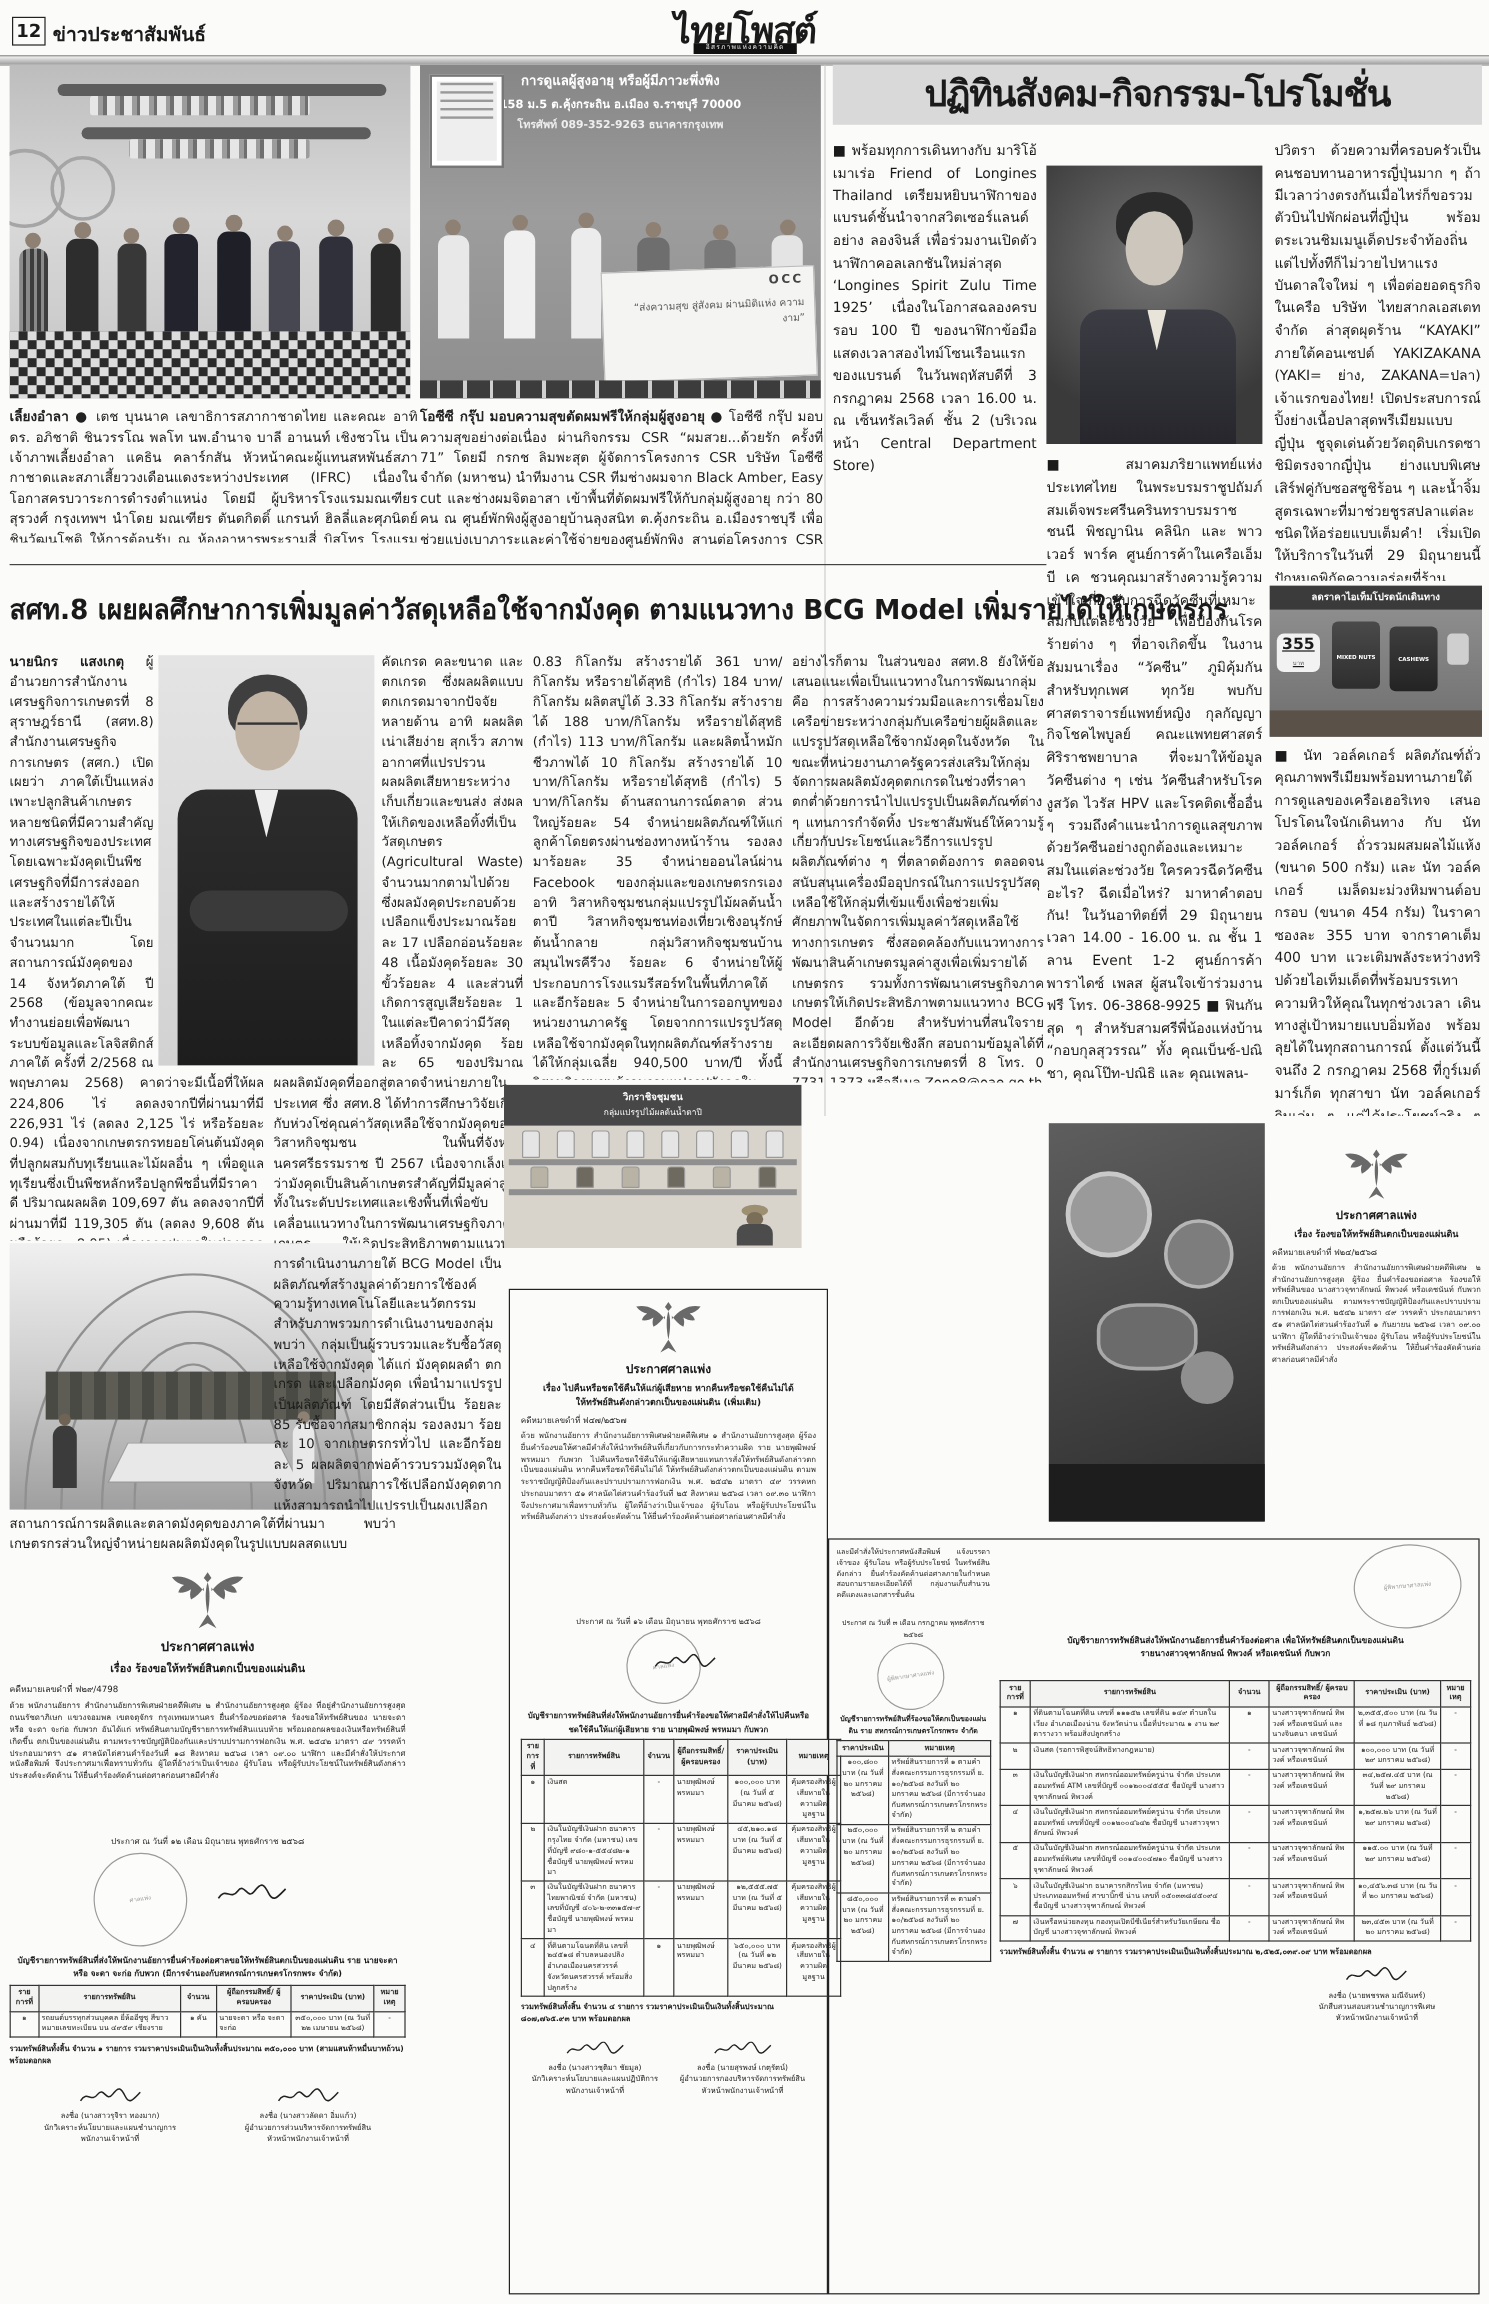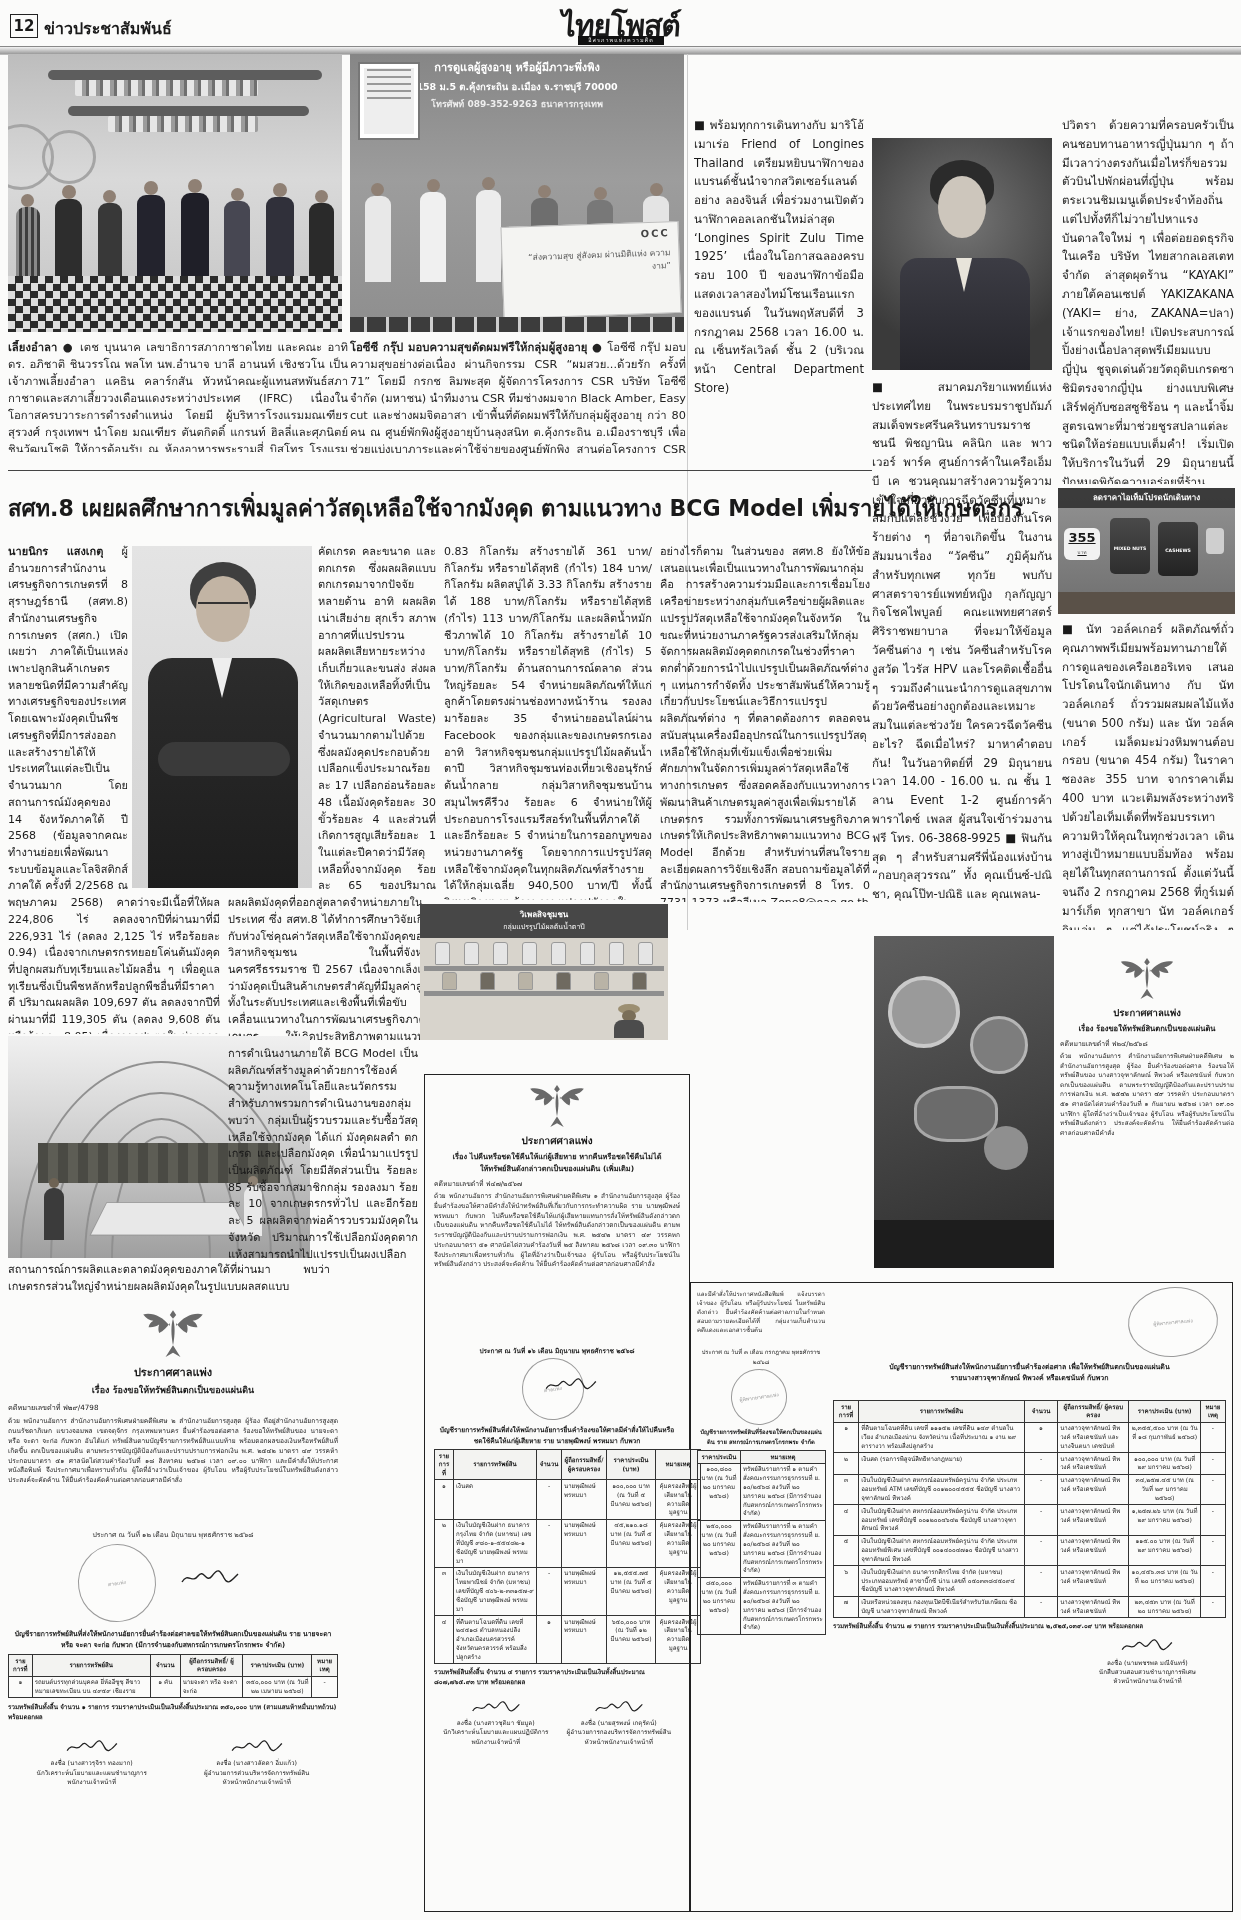--- a/index.html
+++ b/index.html
@@ -194,20 +194,21 @@
       <div style="font-size:8.5px;color:#555;text-align:right;line-height:1.5;margin-top:8px;">“ส่งความสุข สู่สังคม ผ่านมิติแห่ง ความงาม”</div>
     </div>
     <div class="logo-strip"></div>
   </div>
   <div class="abs cap" style="left:350px;top:340px;width:336px;height:118px;overflow:hidden;">
     <span class="b">โอซีซี กรุ๊ป มอบความสุขตัดผมฟรีให้กลุ่มผู้สูงอายุ</span>
     <span>● โอซีซี กรุ๊ป มอบความสุขอย่างต่อเนื่อง ผ่านกิจกรรม CSR “ผมสวย...ด้วยรัก ครั้งที่ 71” โดยมี กรกช ลิมพะสุต ผู้จัดการโครงการ CSR บริษัท โอซีซี จำกัด (มหาชน) นำทีมงาน CSR ทีมช่างผมจาก Black Amber, Easy cut และช่างผมจิตอาสา เข้าพื้นที่ตัดผมฟรีให้กับกลุ่มผู้สูงอายุ กว่า 80 คน ณ ศูนย์พักพิงผู้สูงอายุบ้านลุงสนิท ต.คุ้งกระถิน อ.เมืองราชบุรี เพื่อช่วยแบ่งเบาภาระและค่าใช้จ่ายของศูนย์พักพิง สานต่อโครงการ CSR ขององค์กร โดยมี สนิท อาสนะ หัวหน้าศูนย์พักพิงผู้สูงอายุ ให้การต้อนรับ</span>
   </div>
 
   <div class="abs vline" style="left:687px;top:54px;height:876px;"></div>
+  <div class="abs cal-title" style="left:694px;top:54px;width:541px;height:50px;">ปฏิทินสังคม-กิจกรรม-โปรโมชั่น</div>
 
   <div class="abs cal-txt" style="left:694px;top:116px;width:170px;height:388px;">■ พร้อมทุกการเดินทางกับ มาริโอ้ เมาเร่อ Friend of Longines Thailand เตรียมหยิบนาฬิกาของแบรนด์ชั้นนำจากสวิตเซอร์แลนด์อย่าง ลองจินส์ เพื่อร่วมงานเปิดตัวนาฬิกาคอลเลกชันใหม่ล่าสุด ‘Longines Spirit Zulu Time 1925’ เนื่องในโอกาสฉลองครบรอบ 100 ปี ของนาฬิกาข้อมือแสดงเวลาสองไทม์โซนเรือนแรกของแบรนด์ ในวันพฤหัสบดีที่ 3 กรกฎาคม 2568 เวลา 16.00 น. ณ เซ็นทรัลเวิลด์ ชั้น 2 (บริเวณหน้า Central Department Store)</div>
 
   <div class="abs photo" style="left:872px;top:138px;width:180px;height:232px;background:radial-gradient(circle at 50% 35%,#757575,#3a3a3a 75%);">
     <div class="abs" style="left:58px;top:22px;width:64px;height:50px;border-radius:50% 50% 40% 40%;background:#2b2b2b;"></div>
     <div class="abs" style="left:66px;top:38px;width:48px;height:62px;border-radius:50%;background:#cdc6bc;"></div>
     <div class="abs" style="left:28px;top:120px;width:130px;height:112px;background:linear-gradient(#3c3c44,#26262c);border-radius:18px 26px 0 0;"></div>
     <div class="abs" style="left:84px;top:120px;width:16px;height:34px;background:#e8e4da;clip-path:polygon(0 0,100% 0,50% 100%);"></div>
   </div>
   <div class="abs cal-txt" style="left:872px;top:378px;width:180px;height:550px;">
@@ -267,21 +268,21 @@
     <div class="person abs" style="right:16%;bottom:10%;">
         <div class="head" style="width:10px;height:10px;background:#8d8173"></div>
         <div class="torso" style="width:18px;height:50px;background:#e9e9e9"></div>
       </div>
   </div>
   <div class="abs body-txt" style="left:8px;top:1262px;width:322px;height:46px;">สถานการณ์การผลิตและตลาดมังคุดของภาคใต้ที่ผ่านมา พบว่า เกษตรกรส่วนใหญ่จำหน่ายผลผลิตมังคุดในรูปแบบผลสดแบบ</div>
   <div class="abs body-txt" style="left:228px;top:1046px;width:190px;height:212px;">การดำเนินงานภายใต้ BCG Model เป็นผลิตภัณฑ์สร้างมูลค่าด้วยการใช้องค์ความรู้ทางเทคโนโลยีและนวัตกรรม สำหรับภาพรวมการดำเนินงานของกลุ่ม พบว่า กลุ่มเป็นผู้รวบรวมและรับซื้อวัสดุเหลือใช้จากมังคุด ได้แก่ มังคุดผลดำ ตกเกรด และเปลือกมังคุด เพื่อนำมาแปรรูปเป็นผลิตภัณฑ์ โดยมีสัดส่วนเป็น ร้อยละ 85 รับซื้อจากสมาชิกกลุ่ม รองลงมา ร้อยละ 10 จากเกษตรกรทั่วไป และอีกร้อยละ 5 ผลผลิตจากพ่อค้ารวบรวมมังคุดในจังหวัด ปริมาณการใช้เปลือกมังคุดตากแห้งสามารถนำไปแปรรูปเป็นผงเปลือกมังคุดได้</div>
 
   <div class="abs photo" style="left:420px;top:904px;width:248px;height:136px;background:#d8d4cc;">
     <div style="height:34px;background:#474747;color:#fff;text-align:center;">
-      <div class="b" style="font-size:8px;padding-top:4px;">วิเพลสิจชุมชน</div>
+      <div class="b" style="font-size:8px;padding-top:4px;">วิกราชิจชุมชน</div>
       <div style="font-size:7px;">กลุ่มแปรรูปไม้ผลต้นน้ำตาปี</div>
     </div>
     <div class="jarrow" style="margin-top:4px;padding:0 8px;">
       <div class="jar"></div>
         <div class="jar"></div>
         <div class="jar"></div>
         <div class="jar"></div>
         <div class="jar"></div>
         <div class="jar"></div>
         <div class="jar"></div>
@@ -325,21 +326,21 @@
 
   <div class="abs box" style="left:424px;top:1074px;width:266px;height:838px;padding:8px 9px;">
     <div class="ncenter"><svg width="58" height="46" class="garuda">
           <use href="#garuda"></use>
         </svg></div>
     <div class="ncenter b" style="font-size:10px;">ประกาศศาลแพ่ง</div>
     <div class="ncenter b" style="font-size:7.4px;margin-top:2px;">เรื่อง ไปคืนหรือชดใช้คืนให้แก่ผู้เสียหาย หากคืนหรือชดใช้คืนไม่ได้</div>
     <div class="ncenter b" style="font-size:7.4px;">ให้ทรัพย์สินดังกล่าวตกเป็นของแผ่นดิน (เพิ่มเติม)</div>
     <div class="case" style="margin-top:4px;">คดีหมายเลขดำที่ ฟ๔๗/๒๕๖๗</div>
     <div class="tiny" style="margin-top:3px;height:150px;font-size:6.5px;">ด้วย พนักงานอัยการ สำนักงานอัยการพิเศษฝ่ายคดีพิเศษ ๑ สำนักงานอัยการสูงสุด ผู้ร้อง ยื่นคำร้องขอให้ศาลมีคำสั่งให้นำทรัพย์สินที่เกี่ยวกับการกระทำความผิด ราย นายพุฒิพงษ์ พรหมมา กับพวก ไปคืนหรือชดใช้คืนให้แก่ผู้เสียหายแทนการสั่งให้ทรัพย์สินดังกล่าวตกเป็นของแผ่นดิน หากคืนหรือชดใช้คืนไม่ได้ ให้ทรัพย์สินดังกล่าวตกเป็นของแผ่นดิน ตามพระราชบัญญัติป้องกันและปราบปรามการฟอกเงิน พ.ศ. ๒๕๔๒ มาตรา ๔๙ วรรคหก ประกอบมาตรา ๕๑ ศาลนัดไต่สวนคำร้องวันที่ ๒๕ สิงหาคม ๒๕๖๘ เวลา ๐๙.๓๐ นาฬิกา จึงประกาศมาเพื่อทราบทั่วกัน ผู้ใดที่อ้างว่าเป็นเจ้าของ ผู้รับโอน หรือผู้รับประโยชน์ในทรัพย์สินดังกล่าว ประสงค์จะคัดค้าน ให้ยื่นคำร้องคัดค้านต่อศาลก่อนศาลมีคำสั่ง</div>
-    <div class="ncenter" style="font-size:6.5px;margin-top:4px;font-weight:bold;">ประกาศ ณ วันที่ ๑๖ เดือน มิถุนายน พุทธศักราช ๒๕๖๘</div>
+    <div class="ncenter" style="font-size:6.5px;margin-top:4px;">ประกาศ ณ วันที่ ๑๖ เดือน มิถุนายน พุทธศักราช ๒๕๖๘</div>
     <div style="position:relative;height:66px;">
       <div class="stamp" style="position:absolute;left:88px;top:2px;width:60px;height:60px;">
           <span>ศาลแพ่ง</span>
         </div>
       <svg style="position:absolute;left:110px;top:22px;" width="54" height="16">
           <use href="#squig"></use>
         </svg>
     </div>
     <div class="ncenter b" style="font-size:6.6px;margin:2px 0 3px;">บัญชีรายการทรัพย์สินที่ส่งให้พนักงานอัยการยื่นคำร้องขอให้ศาลมีคำสั่งให้ไปคืนหรือชดใช้คืนให้แก่ผู้เสียหาย ราย นายพุฒิพงษ์ พรหมมา กับพวก</div>
     <table class="sched t-mid">

